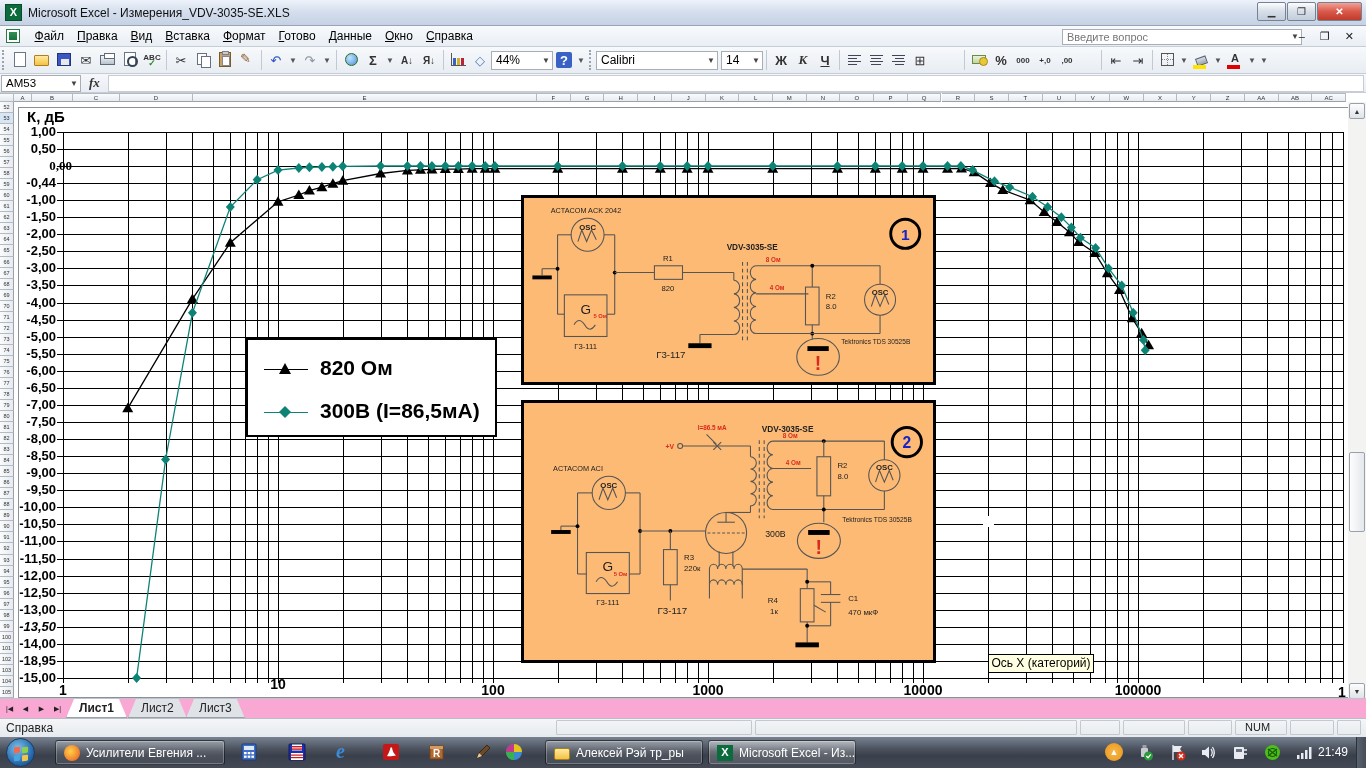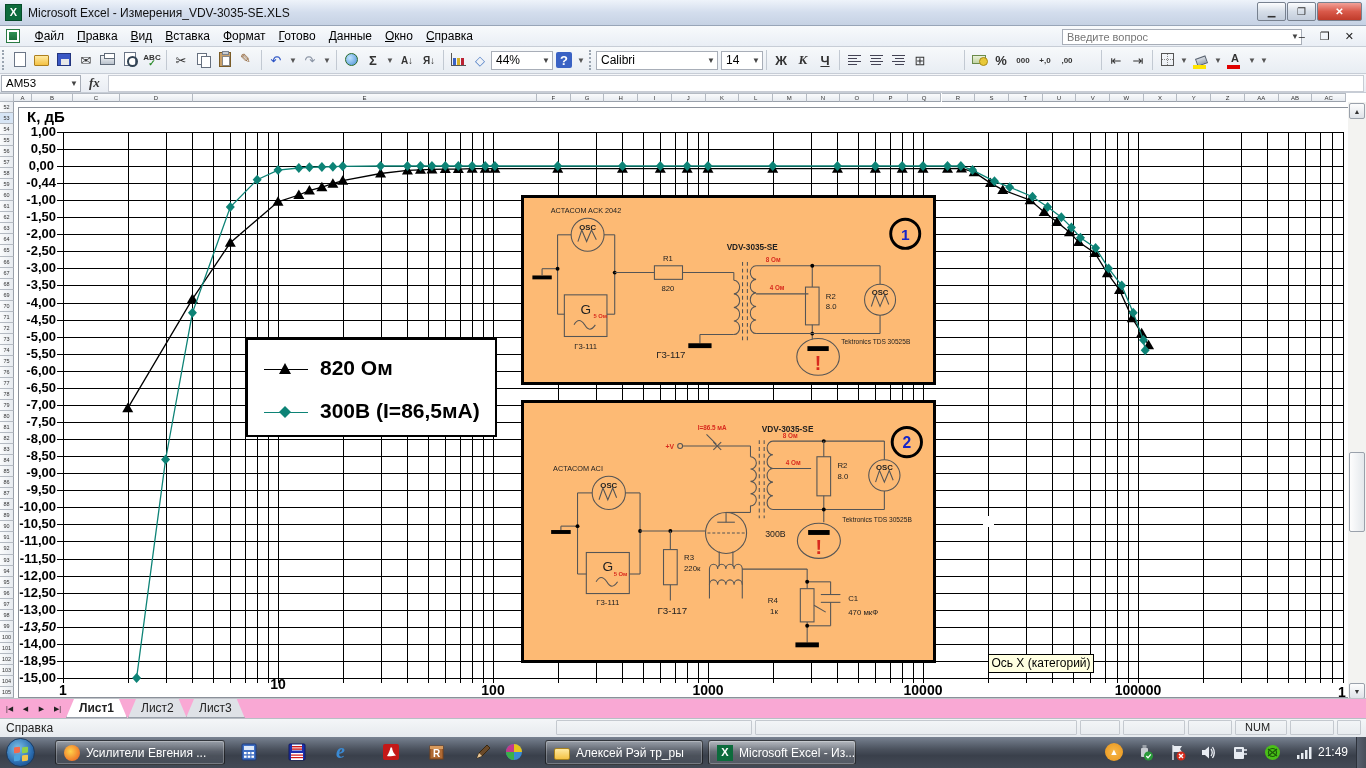--- a/index.html
+++ b/index.html
@@ -710,21 +710,21 @@
       <path d="M1095.5963509377748,242.9192 L1100.0963509377748,247.9192 L1095.5963509377748,252.9192 L1091.0963509377748,247.9192 Z" fill="#0d8376"></path>
       <path d="M1108.614414925898,263.399 L1113.114414925898,268.399 L1108.614414925898,273.399 L1104.114414925898,268.399 Z" fill="#0d8376"></path>
       <path d="M1121.7200465033047,280.4655 L1126.2200465033047,285.4655 L1121.7200465033047,290.4655 L1117.2200465033047,285.4655 Z" fill="#0d8376"></path>
       <path d="M1133.2105751371023,307.7719 L1137.7105751371023,312.7719 L1133.2105751371023,317.7719 L1128.7105751371023,312.7719 Z" fill="#0d8376"></path>
       <path d="M1143.4407610319256,335.0783 L1147.9407610319256,340.0783 L1143.4407610319256,345.0783 L1138.9407610319256,340.0783 Z" fill="#0d8376"></path>
       <path d="M1145.1861074296942,345.31820000000005 L1149.6861074296942,350.31820000000005 L1145.1861074296942,355.31820000000005 L1140.6861074296942,350.31820000000005 Z" fill="#0d8376"></path>
     </svg>
   <div id="ylabels">
       <div class="ylab" style="left: 6px; top: 123.867px;">1,00</div>
       <div class="ylab" style="left: 6px; top: 140.934px;">0,50</div>
-      <div class="ylab" style="left: 4px; top: 158px;">0,00</div>
+      <div class="ylab" style="left: 22px; top: 158px; font-family: Liberation Serif, serif;">0,00</div>
       <div class="ylab" style="left: 6px; top: 175.066px;">-0,44</div>
       <div class="ylab" style="left: 6px; top: 192.133px;">-1,00</div>
       <div class="ylab" style="left: 6px; top: 209.2px;">-1,50</div>
       <div class="ylab" style="left: 6px; top: 226.266px;">-2,00</div>
       <div class="ylab" style="left: 6px; top: 243.333px;">-2,50</div>
       <div class="ylab" style="left: 6px; top: 260.399px;">-3,00</div>
       <div class="ylab" style="left: 6px; top: 277.466px;">-3,50</div>
       <div class="ylab" style="left: 6px; top: 294.532px;">-4,00</div>
       <div class="ylab" style="left: 6px; top: 311.599px;">-4,50</div>
       <div class="ylab" style="left: 6px; top: 328.665px;">-5,00</div>

